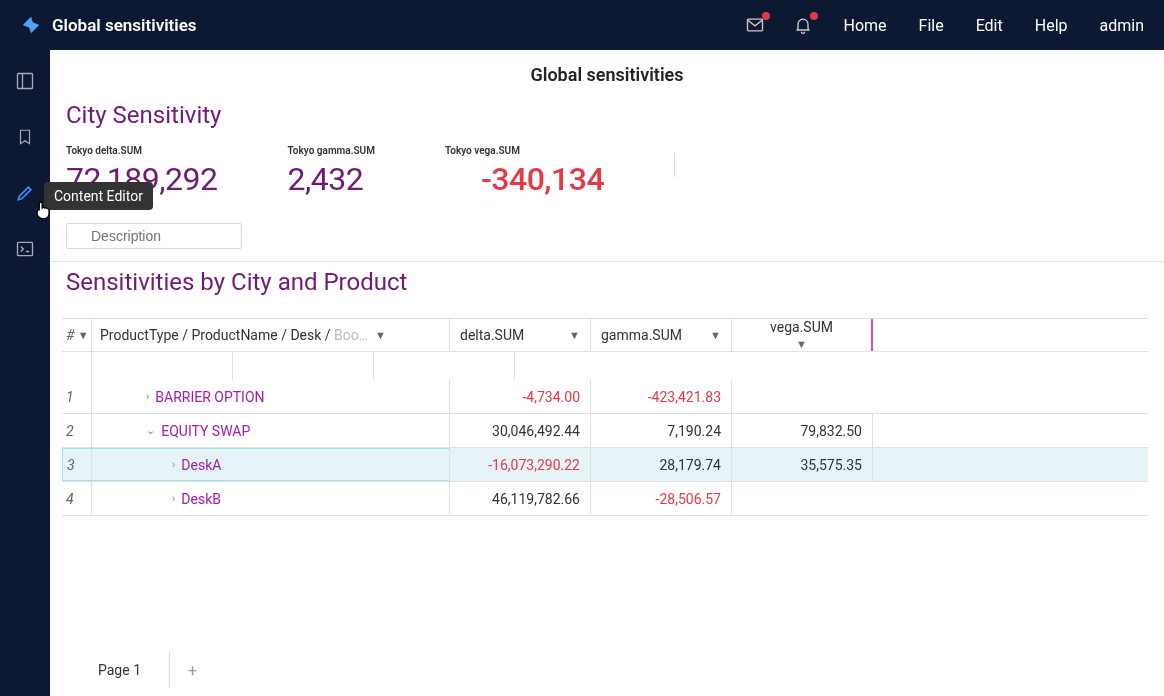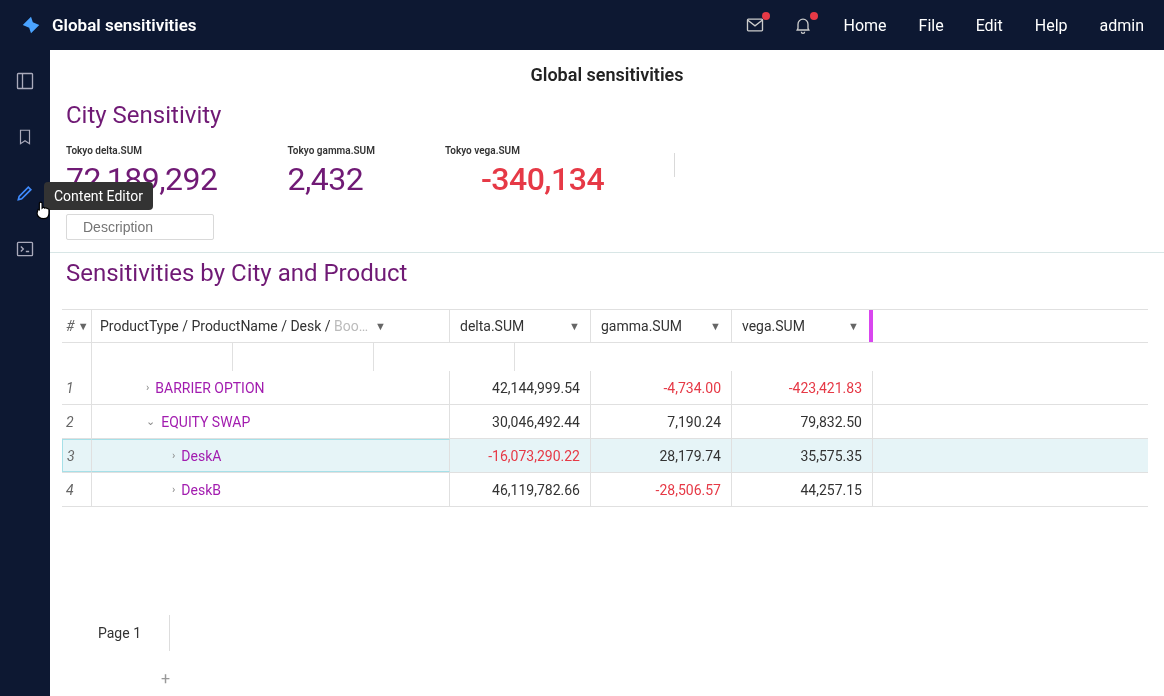--- a/index.html
+++ b/index.html
@@ -91,43 +91,43 @@
     color: #701a75;
     padding: 6px 0 12px;
   }
   .kpi-row { display: flex; gap: 70px; padding: 4px 0 6px; align-items: flex-start; }
   .kpi { }
   .kpi-label { font-size: 10px; font-weight: 600; color: #333; padding-bottom: 4px; }
   .kpi-value { font-size: 32px; font-weight: 400; color: #701a75; letter-spacing: -0.5px; }
   .kpi-value.neg { color: #e63946; font-weight: 500; margin-left: 36px; }
   .kpi-sep { width: 1px; height: 24px; background: #d9d9d9; align-self: center; margin-top: -14px;}
   .desc-input {
-    margin-top: 10px;
-    width: 148px;
+    margin-top: 19px;
+    width: 176px;
     border: 1px solid #d9d9d9;
-    padding: 4px 16px;
+    padding: 4px 24px;
     font-size: 14px;
     border-radius: 2px;
     display: block;
   }
   .divider { border-top: 1px solid #d8e6e6; margin: 12px 0 0; }
   .table-area { padding: 0 16px 0 12px; margin-top: 10px; }
   .table-header {
     display: flex;
     border-bottom: 1px solid #e0e0e0;
     border-top: 1px solid #e0e0e0;
     font-size: 14px;
     color: #333;
     height: 34px;
     align-items: center;
   }
   .col-idx { width: 30px; padding: 0 4px; display: flex; align-items: center; border-right: 1px solid #e0e0e0; height: 100%; font-style: italic; color:#666; }
   .col-hier { width: 358px; padding: 0 8px; display: flex; align-items: center; border-right: 1px solid #e0e0e0; height: 100%; overflow: hidden; }
   .col-v { width: 141px; padding: 0 10px; display: flex; align-items: center; justify-content: space-between; border-right: 1px solid #e0e0e0; height: 100%; }
-  .col-v:last-child { border-right: 4px solid #d946ef; }
+  .col-v:last-child { border-right: 2px solid #d946ef; flex-direction: column; }
   .hdr-text { overflow: hidden; text-overflow: ellipsis; white-space: nowrap; }
   .hdr-muted { color: #bbb; }
   .table-body { }
   .row {
     display: flex;
     height: 34px;
     border-bottom: 1px solid #e0e0e0;
     font-size: 14px;
   }
   .row .col-idx { font-style: italic; color: #666; }
@@ -142,24 +142,23 @@
   .row-hover .cell-hier, .row-hover .col-idx { border-top: 1px solid #a6e0e8; border-bottom: 1px solid #a6e0e8; }
   .row-hover .col-idx { border-left: 1px solid #a6e0e8; }
   .otc-row { display: flex; height: 28px; font-size: 14px; }
   .otc-row .col-idx { border-right: 1px solid #e0e0e0; }
   .otc-row .cell-hier { border-right: 1px solid #e0e0e0; }
   .page-tabs {
     position: absolute;
     bottom: 8px;
     left: 70px;
     display: flex;
-    align-items: flex-end;
+    align-items: center;
     gap: 18px;
     font-size: 14px;
-    flex-direction: column;
   }
   .page-tab {
     padding: 10px 28px;
     border-right: 1px solid #ddd;
     color: #333;
     cursor: pointer;
   }
   .add-tab { color: #999; font-size: 16px; cursor: pointer; }
   .dd-icon { color:#666; font-size:11px; }
 </style>
@@ -288,21 +287,20 @@
             <div class="cell-v"></div>
             <div class="cell-v"></div>
         </div>
         <div class="row">
             <div class="col-idx">1</div>
             <div class="cell-hier">
               <span class="tree-indent" style="width: 46px;"></span>
               <span class="tree-toggle">›</span>
               <span class="tree-link">BARRIER OPTION</span>
             </div>
-            <div class="cell-v">42,144,999.54</div>
             <div class="cell-v neg">-4,734.00</div>
             <div class="cell-v neg">-423,421.83</div>
           </div>
           <div class="row">
             <div class="col-idx">2</div>
             <div class="cell-hier">
               <span class="tree-indent" style="width: 46px;"></span>
               <span class="tree-toggle">⌄</span>
               <span class="tree-link">EQUITY SWAP</span>
             </div>
@@ -323,21 +321,20 @@
           </div>
           <div class="row">
             <div class="col-idx">4</div>
             <div class="cell-hier">
               <span class="tree-indent" style="width: 72px;"></span>
               <span class="tree-toggle">›</span>
               <span class="tree-link">DeskB</span>
             </div>
             <div class="cell-v">46,119,782.66</div>
             <div class="cell-v neg">-28,506.57</div>
-            <div class="cell-v">44,257.15</div>
           </div>
       </div>
     </div>
 
     <div class="page-tabs">
       <div class="page-tab">Page 1</div>
       <div class="add-tab">+</div>
     </div>
 
   </div>

